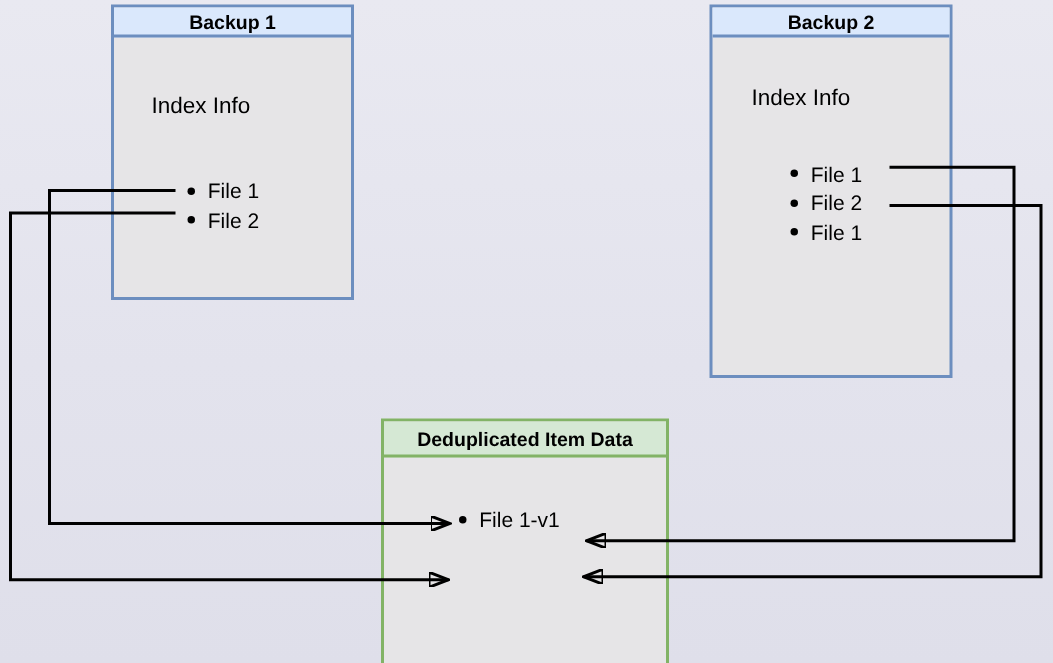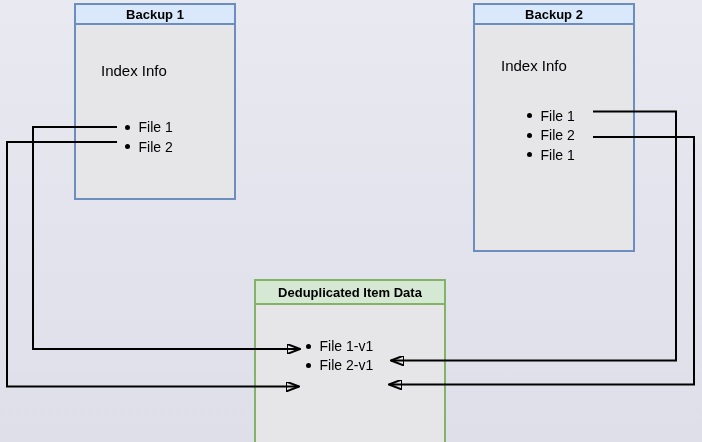--- a/index.html
+++ b/index.html
@@ -133,24 +133,20 @@
 
   <div class="box green" id="dedup" style="left:254px; top:279px; width:192px; height:175px;">
     <div class="titlebar">
       <span>Deduplicated Item Data</span>
     </div>
     <div class="list">
         <div class="li-row">
           <span class="bullet"></span>
           <span>File 1-v1</span>
         </div>
-        <div class="li-row">
-          <span class="bullet"></span>
-          <span>File 2-v1</span>
-        </div>
       </div>
   </div>
 
   <svg class="connectors" width="702" height="442" viewBox="0 0 702 442">
     <defs>
       <marker id="arrow" markerUnits="userSpaceOnUse" markerWidth="14" markerHeight="10" refX="13" refY="5" orient="auto">
         <path d="M0,0 L13,5 L0,10 Z" fill="#000"></path>
       </marker>
     </defs>
     <path d="M117,127 H33 V349 H300" marker-end="url(#arrow)"></path>

